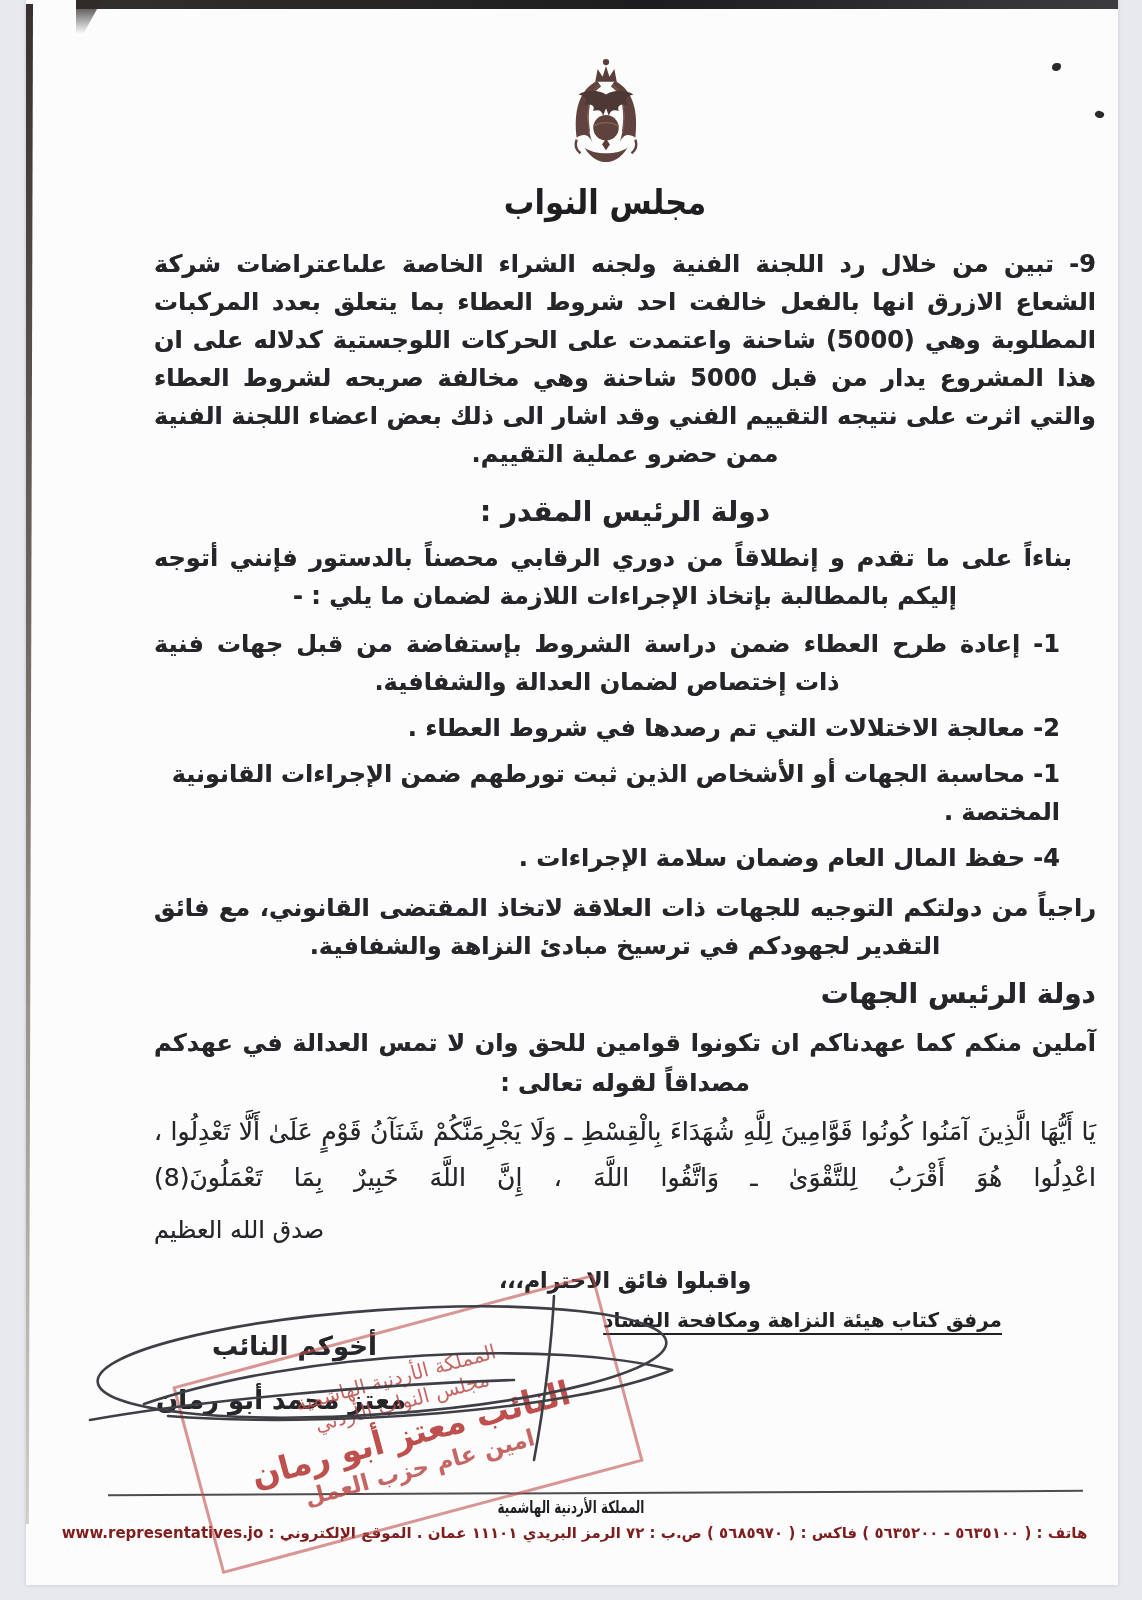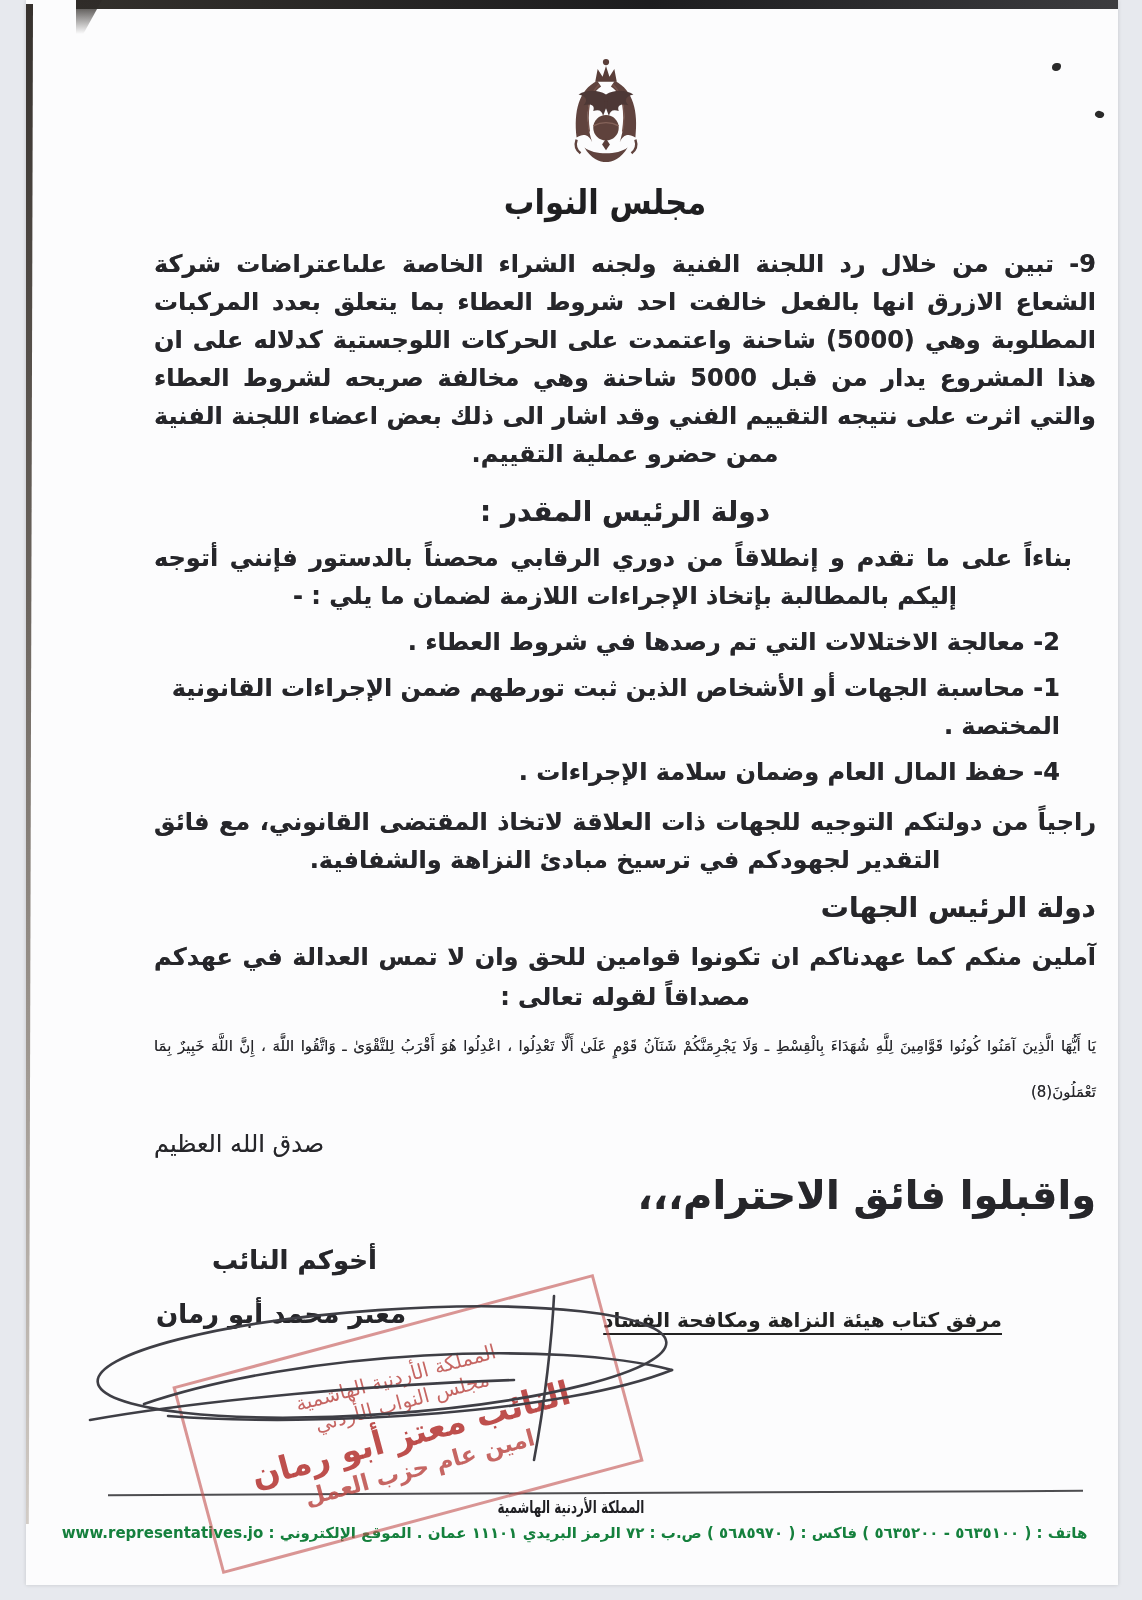--- a/index.html
+++ b/index.html
@@ -44,24 +44,24 @@
   .content p{margin:4px;}
   .para{text-align:justify;text-align-last:center;}
   .heading{font-size:28px;line-height:42px;text-align:center;margin-top:18px!important;}
   .para-intro{margin-top:6px!important;text-indent:24px;text-align:justify;text-align-last:center;}
   .item{padding-right:36px;}
   .item-multi{margin-top:10px!important;text-align:justify;text-align-last:center;}
   .item-single{margin-top:8px!important;text-align:right;}
   .para-request{margin-top:12px!important;text-align:justify;text-align-last:center;}
   .heading2{font-size:28px;line-height:42px;text-align:right;margin-top:8px!important;}
   .para-hope{margin-top:8px!important;text-align:justify;text-align-last:center;line-height:40px;}
-  .verse{margin-top:6px!important;font-weight:normal;font-size:15px;line-height:46px;
+  .verse{margin-top:6px!important;font-weight:normal;font-size:25px;line-height:46px;
     text-align:justify;text-align-last:justify;}
   .sadaqa{margin-top:10px!important;font-weight:normal;font-size:24px;text-align:left;}
-  .closing{margin-top:10px!important;font-size:40px;line-height:44px;}
+  .closing{margin-top:10px!important;font-size:22px;line-height:44px;text-align:center;}
   .sender-title{margin-top:24px!important;font-size:26px;text-align:left;padding-left:58px;}
   .sender-name{margin-top:16px!important;font-size:26px;text-align:left;padding-left:2px;}
 
   
   .attachment{
     position:absolute;right:140px;top:1308px;z-index:2;direction:rtl;
     font-size:20px;font-weight:bold;color:#222;
     text-decoration:underline;text-decoration-thickness:2px;text-underline-offset:6px;
   }
 
@@ -81,21 +81,21 @@
   
   .signature{position:absolute;left:82px;top:1290px;width:610px;height:185px;z-index:4;}
   .signature path,.signature ellipse{fill:none;stroke:#3e3e45;stroke-width:2.6;stroke-linecap:round;}
 
   
   .footer-rule{position:absolute;left:108px;top:1492px;width:975px;z-index:2;
     border-top:2px solid #4d4d50;transform:rotate(-.25deg);}
   .footer-kingdom{position:absolute;left:0;top:1497px;width:1142px;text-align:center;
     font-size:17px;font-weight:bold;color:#1f1f23;transform:scaleX(.7);direction:rtl;}
   .footer-contact{position:absolute;left:55px;right:48px;top:1524px;direction:rtl;
-    text-align:center;font-size:15px;font-weight:bold;color:#15803d;}
+    text-align:center;font-size:15px;font-weight:bold;color:#7f1d1d;}
 </style>
 </head>
 <body>
 
 <div class="page"></div>
 
 <div class="scan-topbar"></div>
 <div class="scan-topwedge"></div>
 <div class="scan-leftline"></div>
 <div class="speck s1"></div>
@@ -119,20 +119,21 @@
     <path d="M28 92 C38 100 62 100 72 92 C66 103 56 107 50 107 C44 107 34 103 28 92 Z" fill="#553630"></path>
     <path d="M46 89 L50 83 L54 89 L50 95 Z" fill="#4e302b"></path>
   </svg>
 </div>
 <div class="org-name">مجلس النواب</div>
 
 <div class="content">
   <p class="para">9- تبين من خلال رد اللجنة الفنية ولجنه الشراء الخاصة علىاعتراضات شركة الشعاع الازرق انها بالفعل خالفت احد شروط العطاء بما يتعلق بعدد المركبات المطلوبة وهي (5000) شاحنة واعتمدت على الحركات اللوجستية كدلاله على ان هذا المشروع يدار من قبل 5000 شاحنة وهي مخالفة صريحه لشروط العطاء والتي اثرت على نتيجه التقييم الفني وقد اشار الى ذلك بعض اعضاء اللجنة الفنية ممن حضرو عملية التقييم.</p>
   <p class="heading">دولة الرئيس المقدر :</p>
   <p class="para-intro">بناءاً على ما تقدم و إنطلاقاً من دوري الرقابي محصناً بالدستور فإنني أتوجه إليكم بالمطالبة بإتخاذ الإجراءات اللازمة لضمان ما يلي : -</p>
+  <p class="item item-multi">1- إعادة طرح العطاء ضمن دراسة الشروط بإستفاضة من قبل جهات فنية ذات إختصاص لضمان العدالة والشفافية.</p>
   <p class="item item-single">2- معالجة الاختلالات التي تم رصدها في شروط العطاء .</p>
   <p class="item item-single">1- محاسبة الجهات أو الأشخاص الذين ثبت تورطهم ضمن الإجراءات القانونية المختصة .</p>
   <p class="item item-single">4- حفظ المال العام وضمان سلامة الإجراءات .</p>
   <p class="para-request">راجياً من دولتكم التوجيه للجهات ذات العلاقة لاتخاذ المقتضى القانوني، مع فائق التقدير لجهودكم في ترسيخ مبادئ النزاهة والشفافية.</p>
   <p class="heading2">دولة الرئيس الجهات</p>
   <p class="para-hope">آملين منكم كما عهدناكم ان تكونوا قوامين للحق وان لا تمس العدالة في عهدكم مصداقاً لقوله تعالى :</p>
   <p class="verse">يَا أَيُّهَا الَّذِينَ آمَنُوا كُونُوا قَوَّامِينَ لِلَّهِ شُهَدَاءَ بِالْقِسْطِ ـ وَلَا يَجْرِمَنَّكُمْ شَنَآنُ قَوْمٍ عَلَىٰ أَلَّا تَعْدِلُوا ، اعْدِلُوا هُوَ أَقْرَبُ لِلتَّقْوَىٰ ـ وَاتَّقُوا اللَّهَ ، إِنَّ اللَّهَ خَبِيرٌ بِمَا تَعْمَلُونَ(8)</p>
   <p class="sadaqa">صدق الله العظيم</p>
   <p class="closing">واقبلوا فائق الاحترام،،،</p>
   <p class="sender-title">أخوكم النائب</p>

